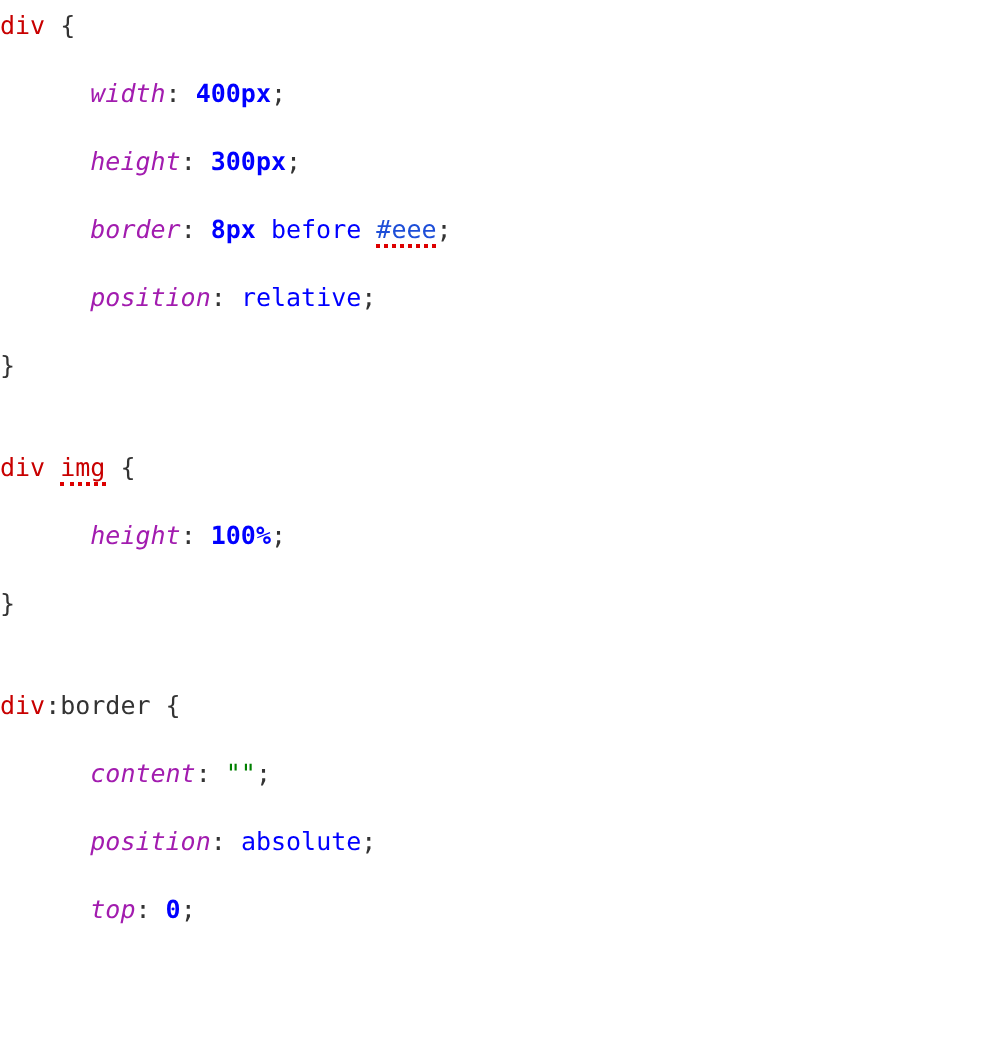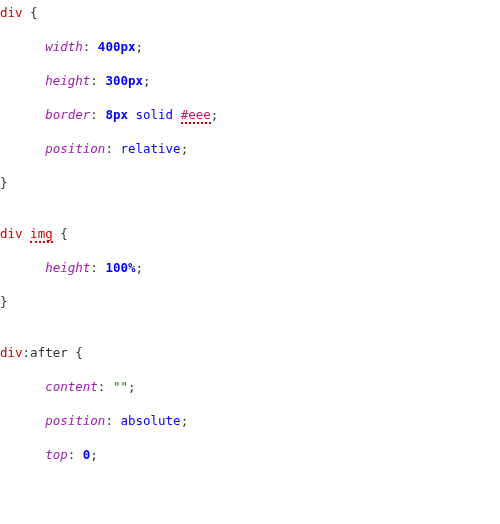--- a/index.html
+++ b/index.html
@@ -19,39 +19,39 @@
     color: #333333;
     white-space: pre;
   }
   .line { display: block; }
   .tok { white-space: pre; text-align: right; }
   .sel  { color: #c80000; }  
   .prop { color: #a21caf; font-style: italic; }  
   .num  { color: #0000ff; font-weight: bold; }  
   .str  { color: #008000; }  
   .kw   { color: #0000ff; }  
-  .hex  { color: #be185d; }
+  .hex  { color: #1d4ed8; }
   .p    { color: #333333; }  
   .sp   { border-bottom: 2px dotted #d00; }  
 </style>
 </head>
 <body>
 
 <pre class="code"><span class="line"><span class="tok sel">div</span><span class="tok p"> {</span></span>
 <span class="line">      <span class="tok prop">width</span><span class="tok p">: </span><span class="tok num">400px</span><span class="tok p">;</span></span>
 <span class="line">      <span class="tok prop">height</span><span class="tok p">: </span><span class="tok num">300px</span><span class="tok p">;</span></span>
-<span class="line">      <span class="tok prop">border</span><span class="tok p">: </span><span class="tok num">8px</span><span class="tok p"> </span><span class="tok kw">solid</span><span class="tok p"> </span><span class="tok hex sp">#eee</span><span class="tok p">;</span></span>
+<span class="line">      <span class="tok prop">border</span><span class="tok p">: </span><span class="tok num">8px</span><span class="tok p"> </span><span class="tok kw">before</span><span class="tok p"> </span><span class="tok hex sp">#eee</span><span class="tok p">;</span></span>
 <span class="line">      <span class="tok prop">position</span><span class="tok p">: </span><span class="tok kw">relative</span><span class="tok p">;</span></span>
 <span class="line"><span class="tok p">}</span></span>
 
 <span class="line"><span class="tok sel">div</span><span class="tok p"> </span><span class="tok sel sp">img</span><span class="tok p"> {</span></span>
 <span class="line">      <span class="tok prop">height</span><span class="tok p">: </span><span class="tok num">100%</span><span class="tok p">;</span></span>
 <span class="line"><span class="tok p">}</span></span>
 
-<span class="line"><span class="tok sel">div</span><span class="tok p">:after {</span></span>
+<span class="line"><span class="tok sel">div</span><span class="tok p">:border {</span></span>
 <span class="line">      <span class="tok prop">content</span><span class="tok p">: </span><span class="tok str">""</span><span class="tok p">;</span></span>
 <span class="line">      <span class="tok prop">position</span><span class="tok p">: </span><span class="tok kw">absolute</span><span class="tok p">;</span></span>
 <span class="line">      <span class="tok prop">top</span><span class="tok p">: </span><span class="tok num">0</span><span class="tok p">;</span></span>
 
 
 
 
 
 
 

